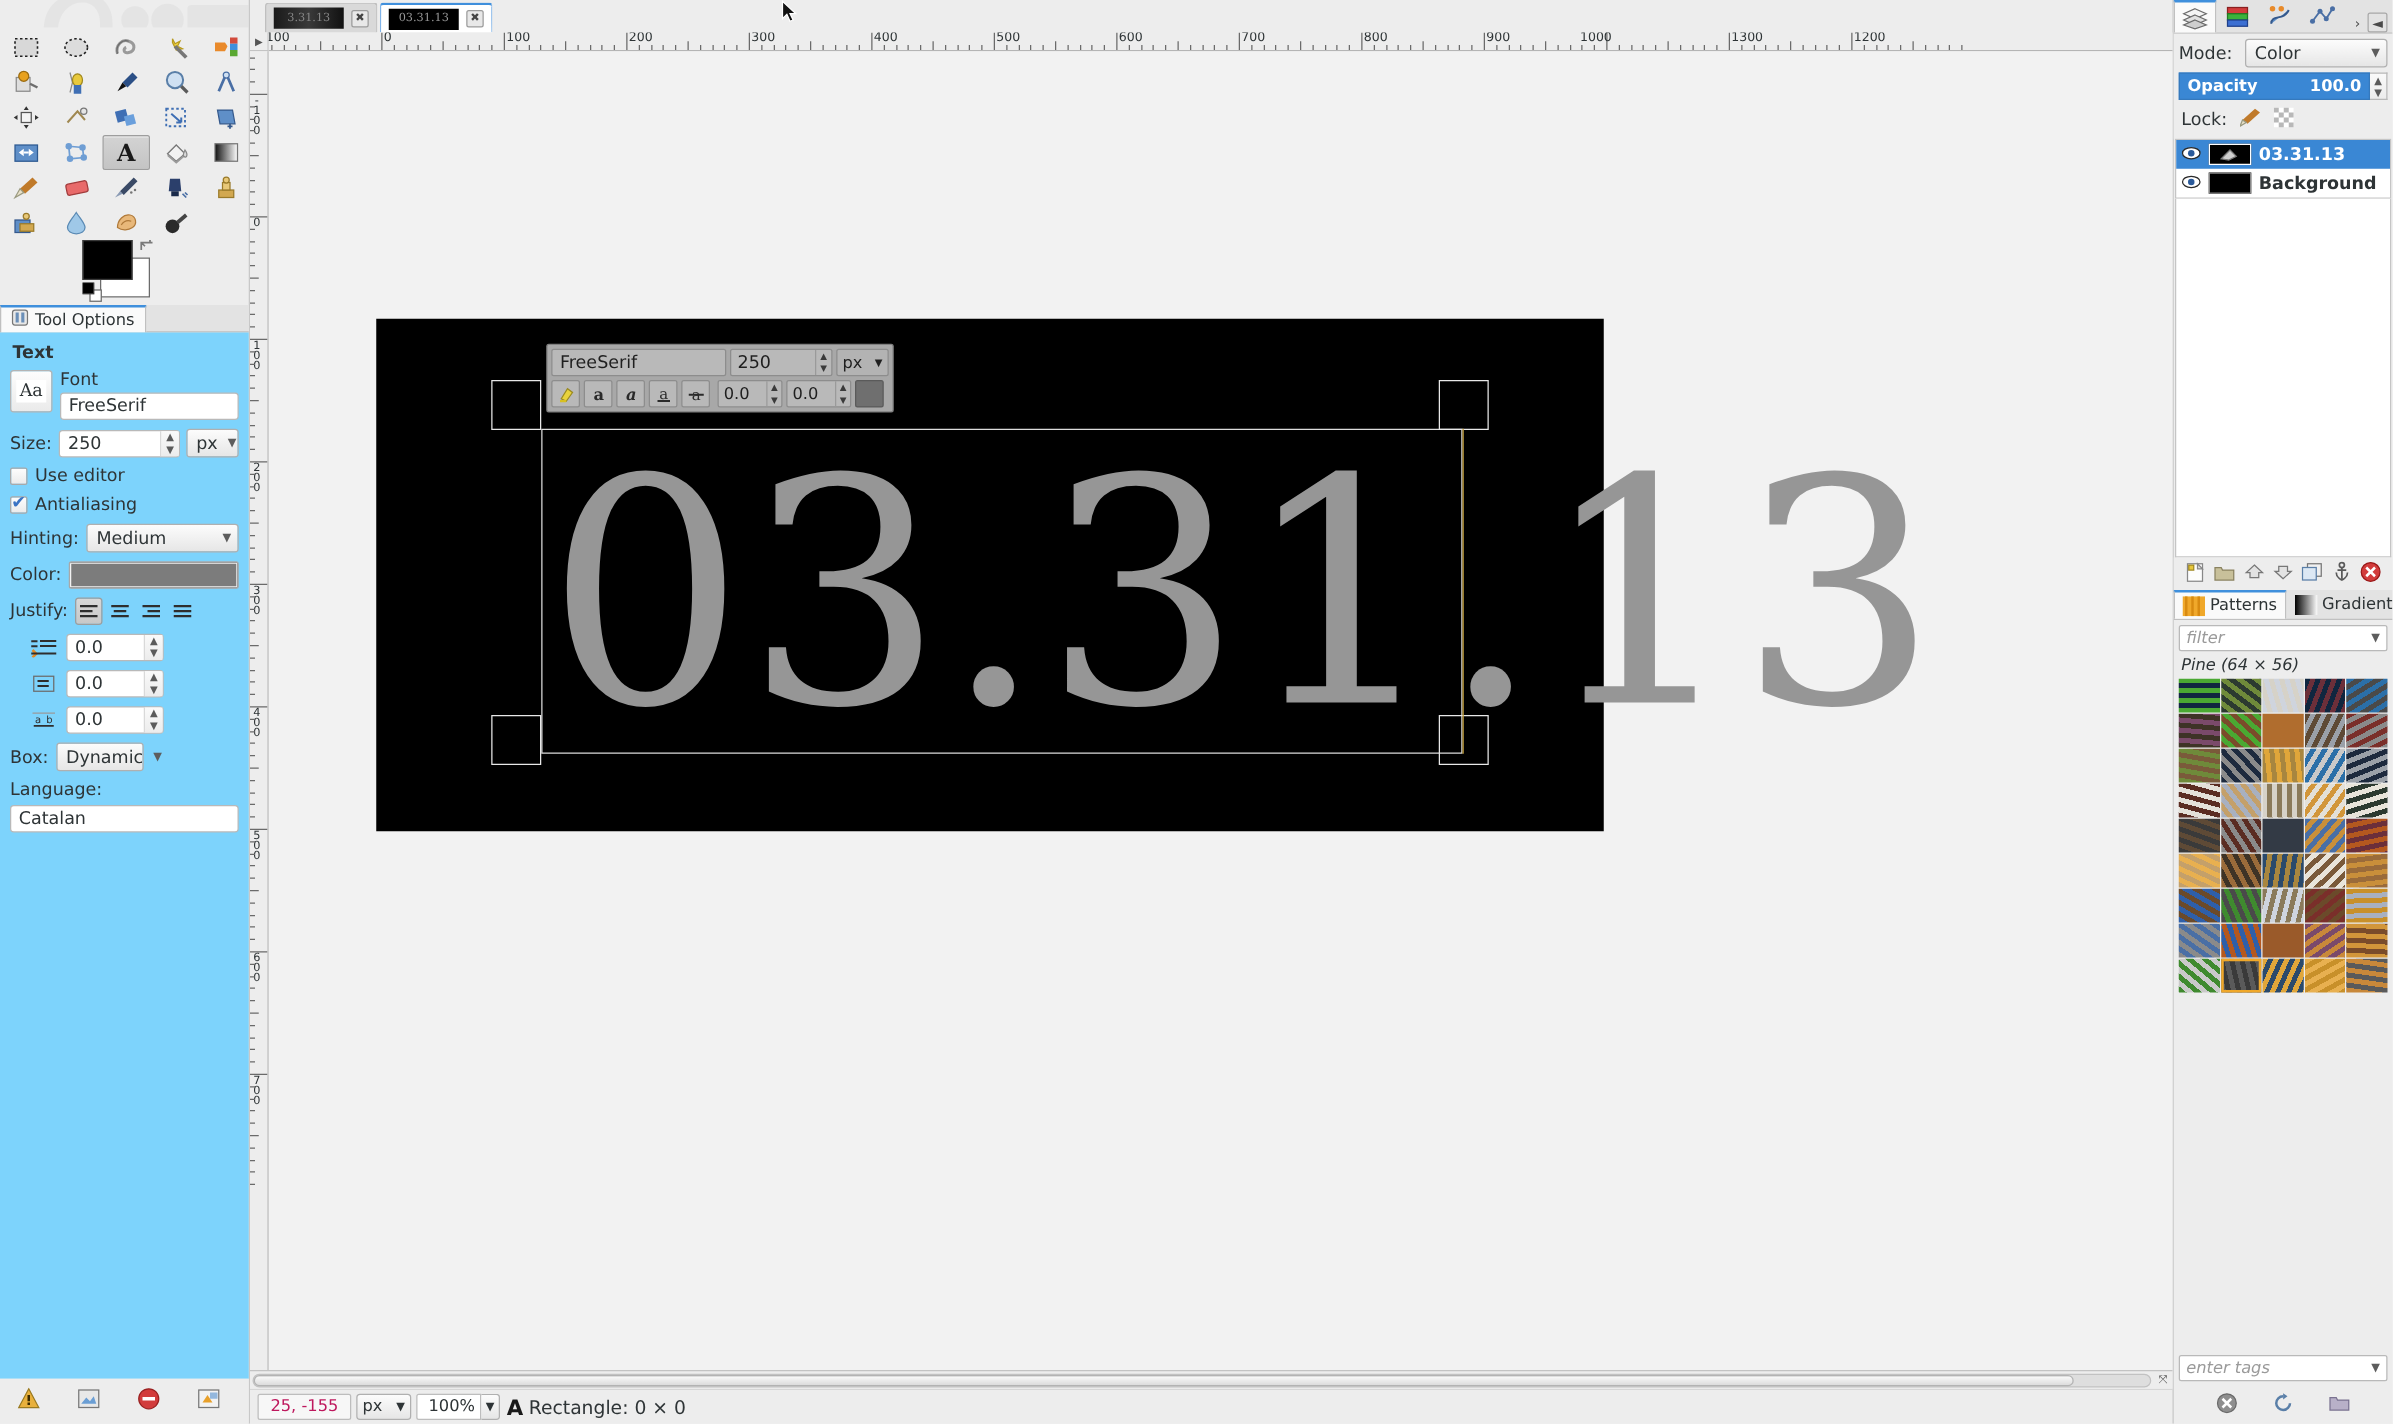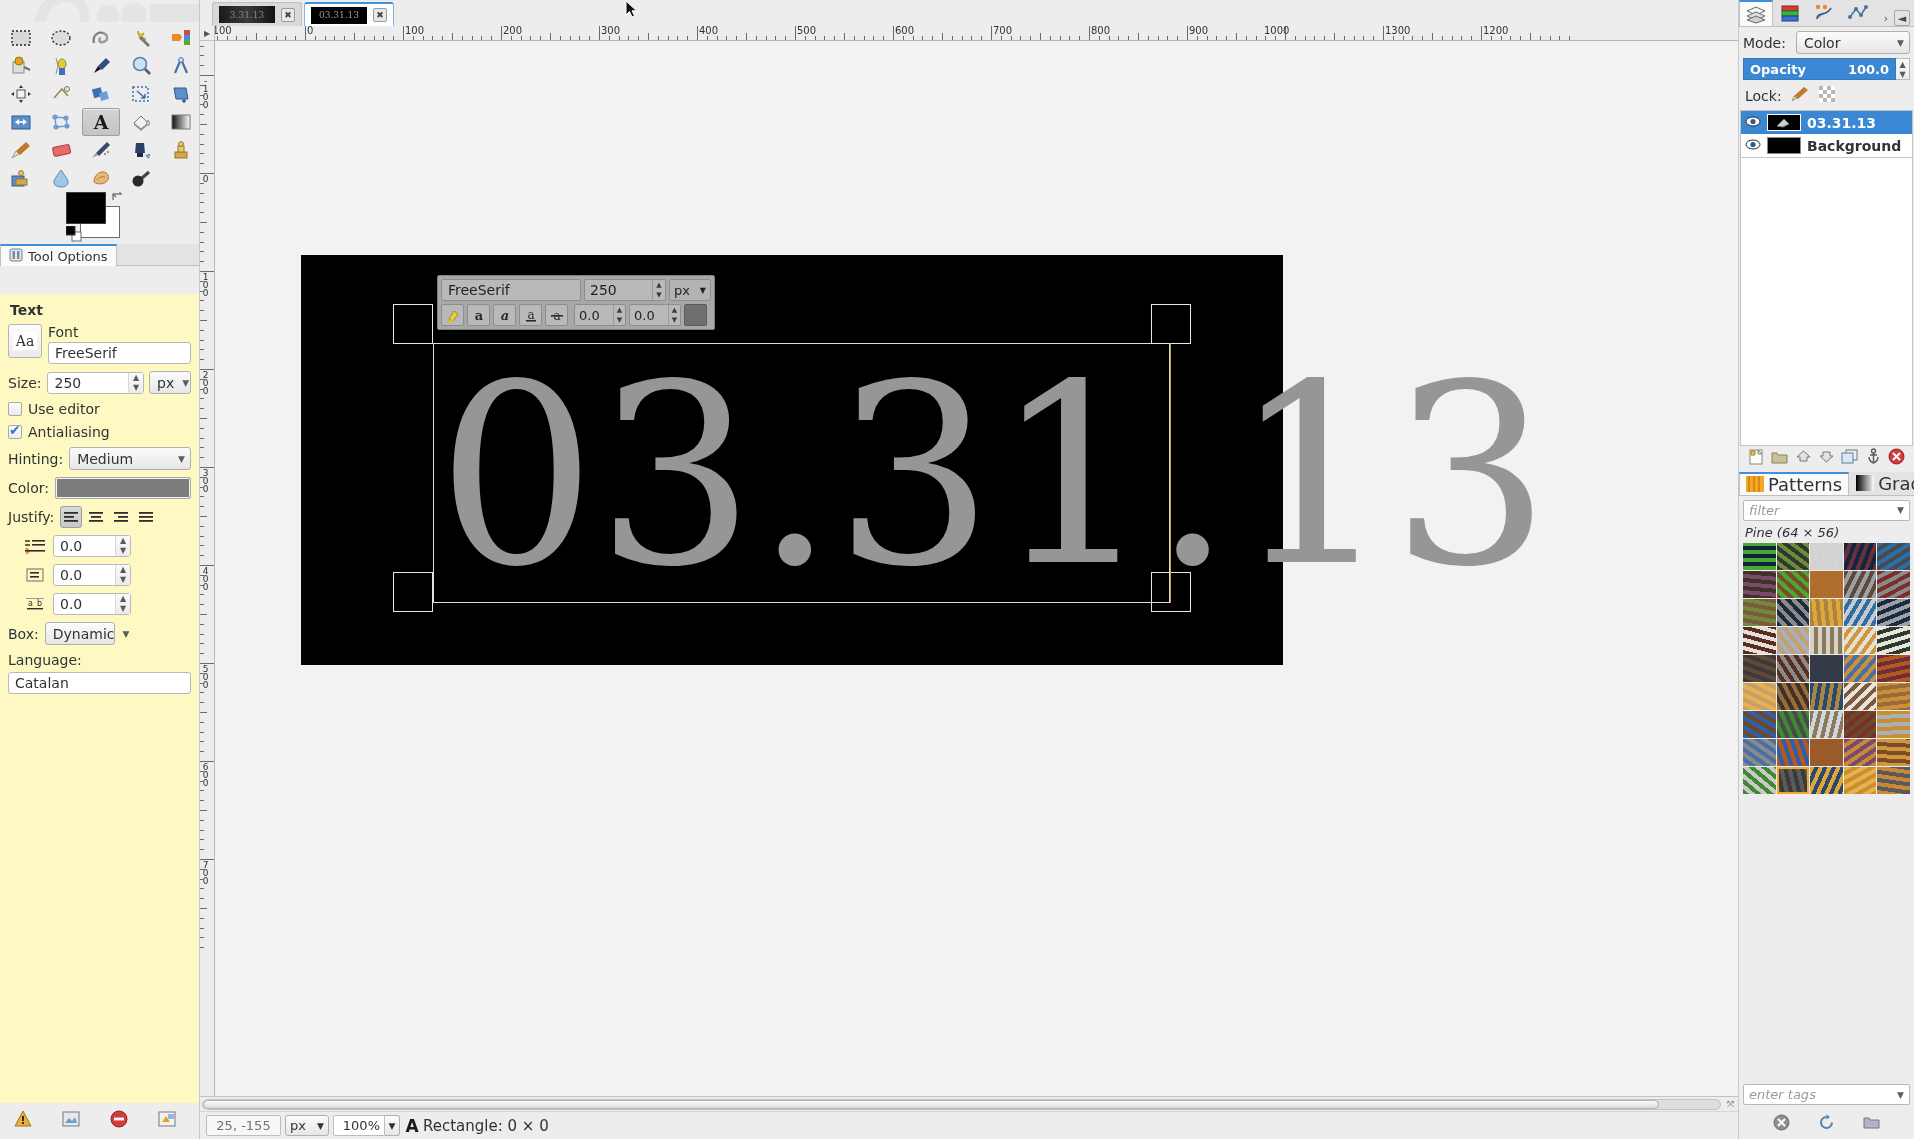--- a/index.html
+++ b/index.html
@@ -37,21 +37,21 @@
   .bg-sw { position:absolute; left:14px; top:14px; width:40px; height:32px; background:#fff; border:1px solid #6b6b6b; }
   .fg-sw { position:absolute; left:0; top:0; width:40px; height:32px; background:#000; border:1px solid #3a3a3a; }
   .swap-ic { position:absolute; left:44px; top:-2px; }
   .def-ic { position:absolute; left:0px; top:34px; }
 
   
   .opt-tabhead { display:flex; height:22px; border-bottom:1px solid #c0c0c0; background:#e3e3e3; }
   .opt-tab { display:flex; align-items:center; gap:5px; padding:0 8px; background:#fafafa;
              border:1px solid #c0c0c0; border-bottom:none; border-top:2px solid #3f8fdc;
              font-size:13px; height:22px; }
-  .opt-body { flex:1; background:#fef9c3; padding:8px 8px 0 8px; overflow:hidden;margin-top:28px; }
+  .opt-body { flex:1; background:#7dd3fc; padding:8px 8px 0 8px; overflow:hidden; }
   .opt-title { font-weight:bold; font-size:14px; margin:0 0 6px 2px; }
 
   .row { display:flex; align-items:center; margin-bottom:7px; }
   .lbl { font-size:14px; margin-right:6px; white-space:nowrap; }
 
   .fontbtn { width:34px; height:34px; border:1px solid #b4b4b4; border-radius:3px;
              background:linear-gradient(#fdfdfd,#eaeaea); display:flex; align-items:center; justify-content:center;
              font-family:"DejaVu Serif",serif; font-size:15px; }
   .fontbtn span { background:#fff; padding:1px 3px; font-size:14px; }
 
@@ -117,21 +117,21 @@
 
   .canvas-scroll-h { height:15px; background:#ededed; border-top:1px solid #c3c3c3; display:flex; align-items:center; }
   .sc-track { flex:1; height:11px; margin:0 2px; background:#dedede; border:1px solid #c2c2c2; border-radius:6px; position:relative; }
   .sc-thumb { position:absolute; top:0; bottom:0; background:linear-gradient(#fafafa,#dcdcdc);
               border:1px solid #b3b3b3; border-radius:6px; }
   .sc-corner { width:15px; height:15px; display:flex; align-items:center; justify-content:center; font-size:9px; color:#555; }
 
   .statusbar { height:28px; display:flex; align-items:center; gap:4px; padding:0 6px; background:#ededed;
                border-top:1px solid #d6d6d6; }
   .pos-box { width:75px; height:21px; border:1px solid #bdbdbd; background:#f7f7f7; border-radius:2px;
-             display:flex; align-items:center; justify-content:center; font-size:13px; color:#737373; }
+             display:flex; align-items:center; justify-content:center; font-size:13px; color:#be185d; }
   .unit-combo { width:44px; height:21px; border:1px solid #b0b0b0; border-radius:3px;
                 background:linear-gradient(#fcfcfc,#e6e6e6); display:flex; align-items:center;
                 justify-content:space-between; padding:0 4px; font-size:13px; }
   .zoom-box { width:52px; height:21px; border:1px solid #bdbdbd; background:#fff; border-radius:2px 0 0 2px;
               display:flex; align-items:center; justify-content:flex-end; padding-right:4px; font-size:13px; }
   .zoom-drop { width:15px; height:21px; border:1px solid #b0b0b0; border-left:none; border-radius:0 3px 3px 0;
                background:linear-gradient(#fcfcfc,#e6e6e6); display:flex; align-items:center; justify-content:center;
                font-size:9px; }
   .status-msg { font-size:15px; display:flex; align-items:center; gap:2px; }
 
@@ -161,21 +161,21 @@
   .lay-thumb { width:34px; height:17px; border:1px solid #fff; background:#000; display:flex;
                align-items:center; justify-content:center; }
   .lay-thumb.plain { border:1px solid #888; }
   .lay-name { font-size:14px; font-weight:bold; }
   .layer-fill { background:#fff; }
 
   .layer-toolrow { height:26px; display:flex; align-items:center; justify-content:space-around;
                    padding:0 6px; background:#ededed; }
 
   .pat-tabs { display:flex; align-items:flex-end; height:24px; background:#e3e3e3; border-bottom:1px solid #c0c0c0; }
-  .pat-tab { display:flex; align-items:center; gap:4px; padding:0 6px; height:23px; font-size:18px;
+  .pat-tab { display:flex; align-items:center; gap:4px; padding:0 6px; height:23px; font-size:13px;
              border:1px solid transparent; }
   .pat-tab.sel { background:#fafafa; border:1px solid #c0c0c0; border-bottom:none; border-top:2px solid #3f8fdc; }
   .pat-filter { margin:4px; height:21px; border:1px solid #b9b9b9; background:#fff; border-radius:2px;
                 display:flex; align-items:center; justify-content:space-between; padding:0 5px;
                 font-size:13px; color:#9a9a9a; font-style:italic; }
   .pat-name { font-size:13px; font-style:italic; padding:0 6px 3px 6px; }
   .pat-grid { display:grid; grid-template-columns:repeat(5,1fr); gap:1px; padding:0 4px; }
   .pat-cell { height:27px; }
 
   .tagbar { margin:4px; height:21px; border:1px solid #b9b9b9; background:#fff; border-radius:2px;

